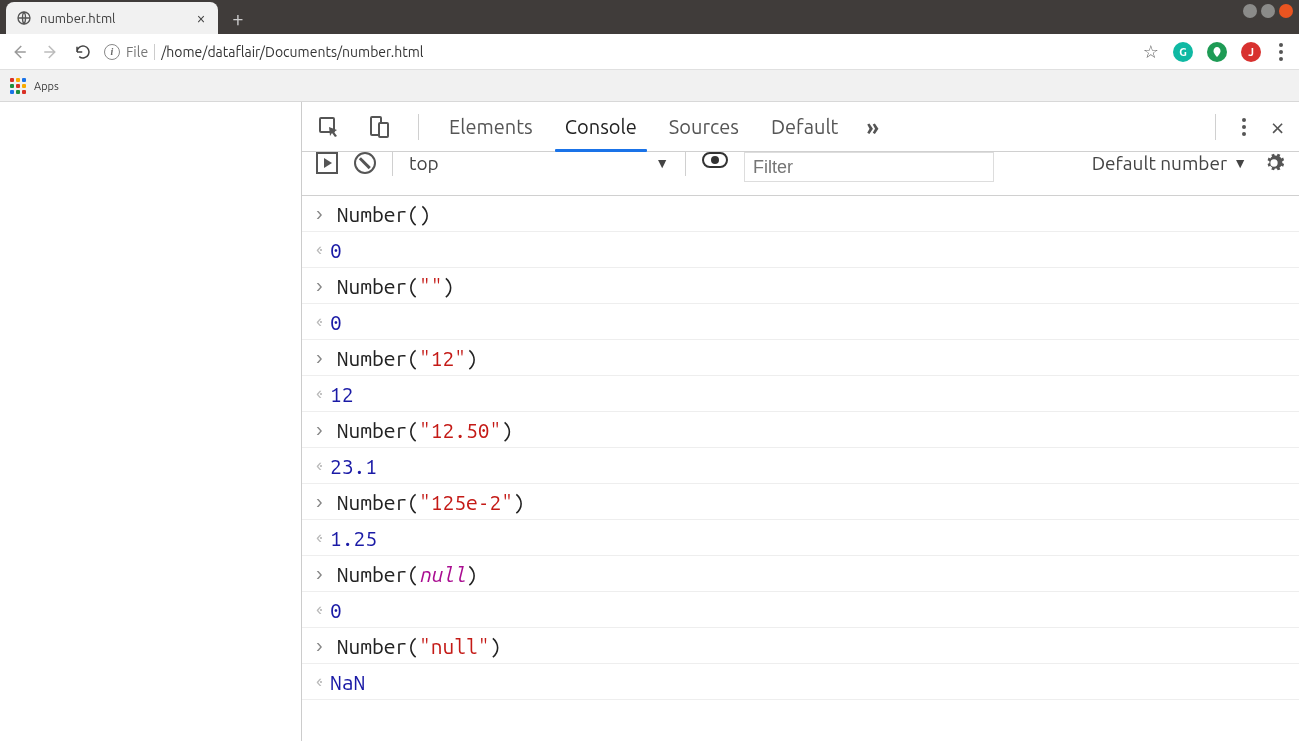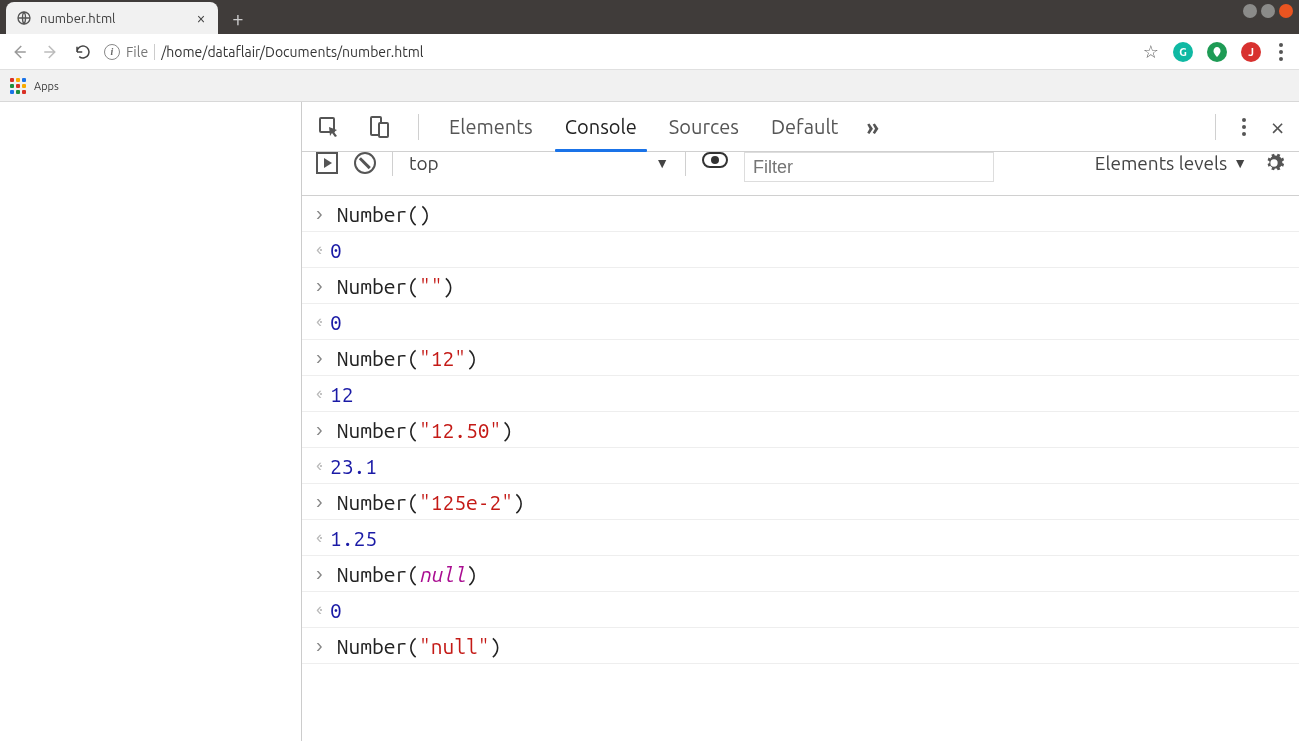--- a/index.html
+++ b/index.html
@@ -213,21 +213,21 @@
       <div class="no-sign"></div>
       <div class="tb-sep"></div>
       <div class="ctx-select">
         <span>top</span>
         <span class="drop">▼</span>
       </div>
       <div class="tb-sep"></div>
       <div class="eye"></div>
       <input class="filter-input" placeholder="Filter" style="">
       <div class="levels">
-        <span>Elements levels</span>
+        <span>Default number</span>
         <span style="font-size:14px;">▼</span>
       </div>
       <div class="gear">
         <svg width="22" height="22" viewBox="0 0 24 24" fill="#555">
             <path d="M12 8a4 4 0 1 0 0 8 4 4 0 0 0 0-8zm9 4l2 1-1 3-2-1a9 9 0 0 1-2 2l1 2-3 1-1-2a9 9 0 0 1-2 0l-1 2-3-1 1-2a9 9 0 0 1-2-2l-2 1-1-3 2-1a9 9 0 0 1 0-2l-2-1 1-3 2 1a9 9 0 0 1 2-2l-1-2 3-1 1 2a9 9 0 0 1 2 0l1-2 3 1-1 2a9 9 0 0 1 2 2l2-1 1 3-2 1a9 9 0 0 1 0 2z"></path>
           </svg>
       </div>
     </div>
 
     <div class="con-body" id="console-body">
@@ -263,15 +263,18 @@
         </div>
         <div class="row in">
           <span><span class="tok-fn">Number(</span><span class="tok-key">null</span><span class="tok-fn">)</span></span>
         </div>
         <div class="row out">
           <span><span class="tok-num">0</span></span>
         </div>
         <div class="row in">
           <span><span class="tok-fn">Number(</span><span class="tok-str">"null"</span><span class="tok-fn">)</span></span>
         </div>
+        <div class="row out">
+          <span><span class="tok-num">NaN</span></span>
+        </div>
       </div>
   </div>
 </div>
 
 </body></html>

